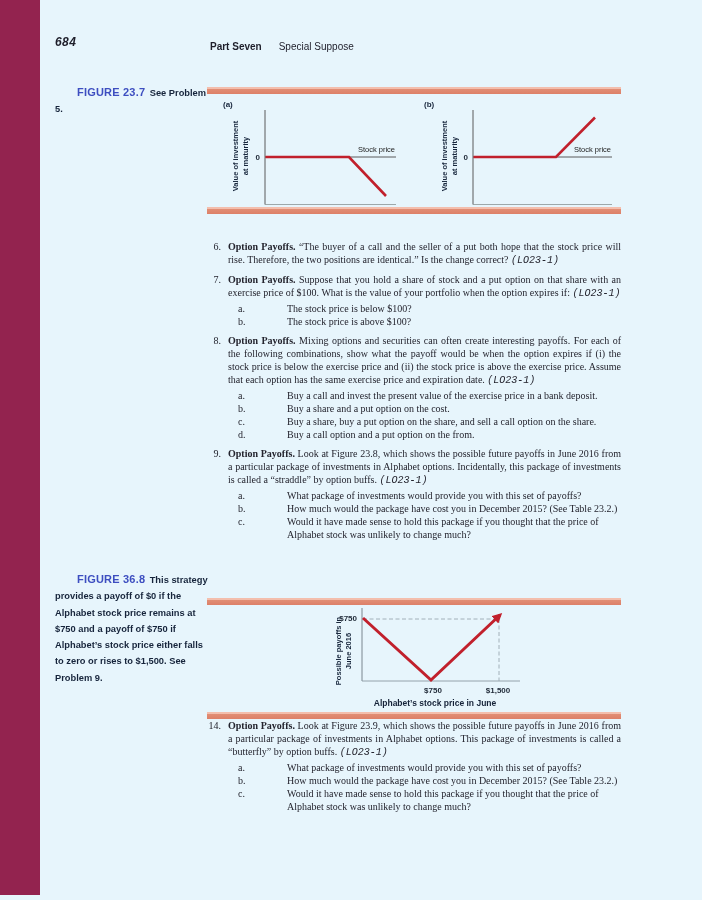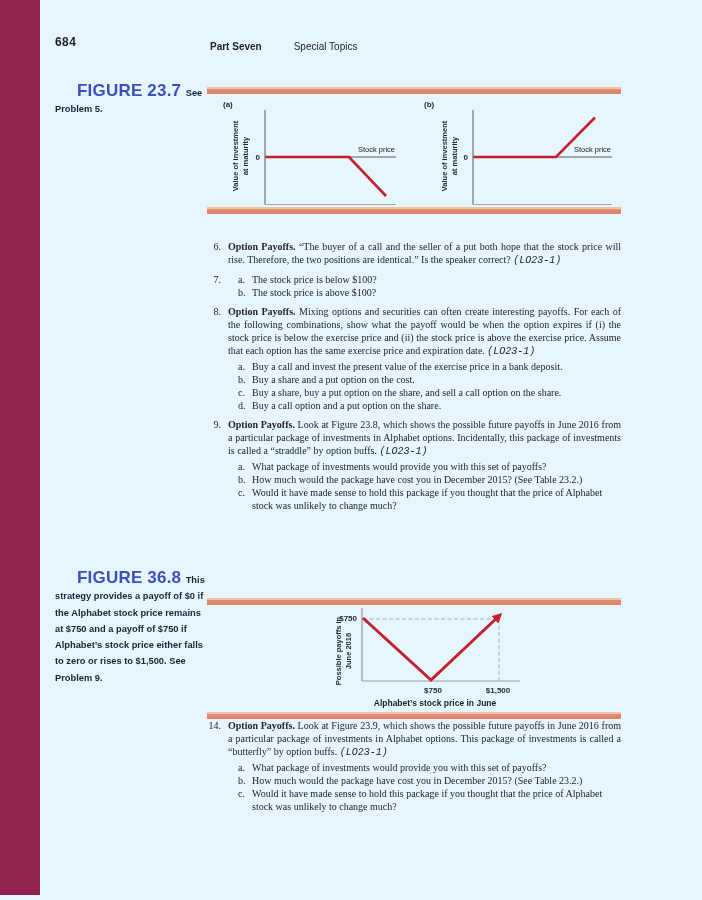--- a/index.html
+++ b/index.html
@@ -5,27 +5,27 @@
   html,body{margin:0;padding:0;}
   body{
     width:702px;height:900px;position:relative;overflow:hidden;
     background:#E7F5FC;
     font-family:"Liberation Sans",sans-serif;
     -webkit-font-smoothing:antialiased;
   }
   .spine{position:absolute;left:0;top:0;width:40px;height:895px;background:#93234F;}
 
   
-  .pagenum{position:absolute;left:55px;top:35px;font-size:12px;font-weight:bold;color:#1E1E2A;letter-spacing:.4px;}
+  .pagenum{position:absolute;left:55px;top:35px;font-size:12px;font-weight:bold;color:#1E1E2A;letter-spacing:.4px;font-style:italic;}
   .running{position:absolute;left:210px;top:41px;font-size:10px;color:#1E1E2A;}
-  .running b{margin-right:32px;text-align:right;}
+  .running b{margin-right:17px;text-align:right;}
 
   
   .figcap{position:absolute;left:55px;width:153px;color:#16243B;line-height:13.3px;}
-  .figcap .figlabel{font-size:17px;font-weight:bold;color:#3D4EC0;letter-spacing:.2px;padding-left:22px;}
+  .figcap .figlabel{font-size:11px;font-weight:bold;color:#3D4EC0;letter-spacing:.2px;padding-left:22px;}
   .figcap .captext{font-size:9.3px;font-weight:bold;color:#16243B;}
   .cap237{top:84px;}
   .cap238{top:571px;}
 
   
   .figblock{position:absolute;left:207px;width:414px;}
   .fig237{top:87px;height:127px;}
   .fig238{top:598px;height:121px;}
   .sbar{position:absolute;left:0;width:414px;height:7px;
         background:linear-gradient(180deg,#F3BEAD 0,#F3BEAD 2px,#E18E75 2px,#DD8068 100%);}
@@ -44,29 +44,29 @@
             font-family:"Liberation Serif",serif;font-size:10px;line-height:13px;}
   .probs1{top:240px;} .probs2{top:719px;}
   .problem{position:relative;padding-left:21px;margin-bottom:6px;}
   .pnum{position:absolute;left:-4px;top:0;width:18px;text-align:right;}
   .ptext{margin:0;text-align:justify;}
   .ptext b{font-weight:bold;}
   .ptext i{font-style:italic;font-family:Liberation Mono, monospace;}
   .subs{margin-top:2px;}
   .sub{display:flex;margin-left:10px;}
   .slet{width:14px;flex:none;}
-  .stext{flex:1;}
+  .stext{flex:1;margin-left:35px;}
 </style>
 </head>
 <body>
 
 <div class="spine"></div>
 
 <div class="pagenum">684</div>
-<div class="running"><b>Part Seven</b><span>Special Topics</span></div>
+<div class="running"><b>Part Seven</b><span>Special Suppose</span></div>
 
 <div class="figcap cap237">
   <span class="figlabel">FIGURE 23.7</span>
   <span class="captext">See Problem 5.</span>
 </div>
 
 <div class="figblock fig237">
   <div class="sbar t"></div>
   <div class="sbar b"></div>
   <svg width="414" height="127" viewBox="0 0 414 127">
@@ -90,25 +90,26 @@
     <text class="ticktext" x="261" y="73" text-anchor="end">0</text>
     <text class="smalllabel" x="404" y="64.5" text-anchor="end">Stock price</text>
     <polyline points="266.5,70 349,70 388,30.5" fill="none" stroke="#C1202C" stroke-width="2.6"></polyline>
   </svg>
 </div>
 
 <div class="problems probs1">
 
   <div class="problem">
     <span class="pnum">6.</span>
-    <p class="ptext"><b>Option Payoffs.</b> <span>“The buyer of a call and the seller of a put both hope that the stock price will rise. Therefore, the two positions are identical.” Is the speaker correct?</span> <i>(LO23-1)</i></p>
+    <p class="ptext"><b>Option Payoffs.</b> <span>“The buyer of a call and the seller of a put both hope that the stock price will rise. Therefore, the two positions are identical.” Is the change correct?</span> <i>(LO23-1)</i></p>
   </div>
 
   <div class="problem">
     <span class="pnum">7.</span>
+    <p class="ptext"><b>Option Payoffs.</b> <span>Suppose that you hold a share of stock and a put option on that share with an exercise price of $100. What is the value of your portfolio when the option expires if:</span> <i>(LO23-1)</i></p>
     <div class="subs">
       <div class="sub">
           <span class="slet">a.</span>
           <span class="stext">The stock price is below $100?</span>
         </div>
       <div class="sub">
           <span class="slet">b.</span>
           <span class="stext">The stock price is above $100?</span>
         </div>
     </div>
@@ -125,21 +126,21 @@
       <div class="sub">
           <span class="slet">b.</span>
           <span class="stext">Buy a share and a put option on the cost.</span>
         </div>
       <div class="sub">
           <span class="slet">c.</span>
           <span class="stext">Buy a share, buy a put option on the share, and sell a call option on the share.</span>
         </div>
       <div class="sub">
           <span class="slet">d.</span>
-          <span class="stext">Buy a call option and a put option on the share.</span>
+          <span class="stext">Buy a call option and a put option on the from.</span>
         </div>
     </div>
   </div>
 
   <div class="problem">
     <span class="pnum">9.</span>
     <p class="ptext"><b>Option Payoffs.</b> <span>Look at Figure 23.8, which shows the possible future payoffs in June 2016 from a particular package of investments in Alphabet options. Incidentally, this package of investments is called a “straddle” by option buffs.</span> <i>(LO23-1)</i></p>
     <div class="subs">
       <div class="sub">
           <span class="slet">a.</span>

